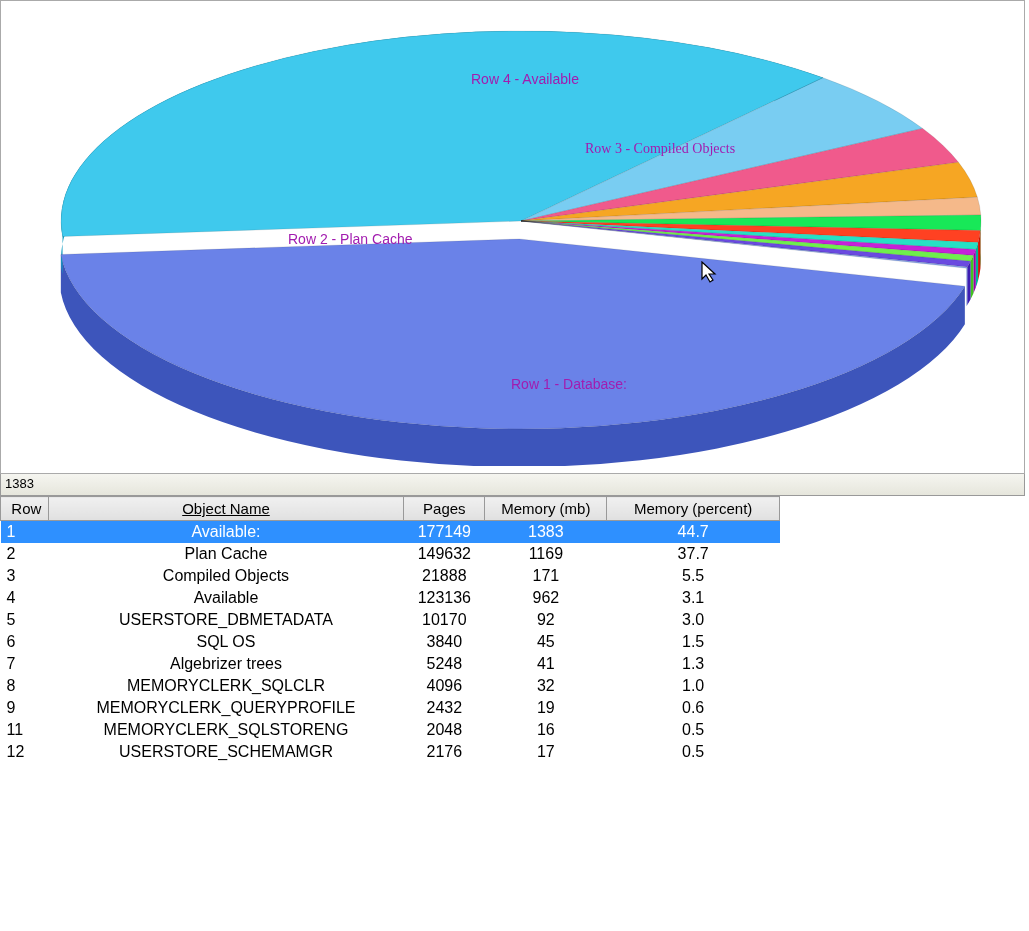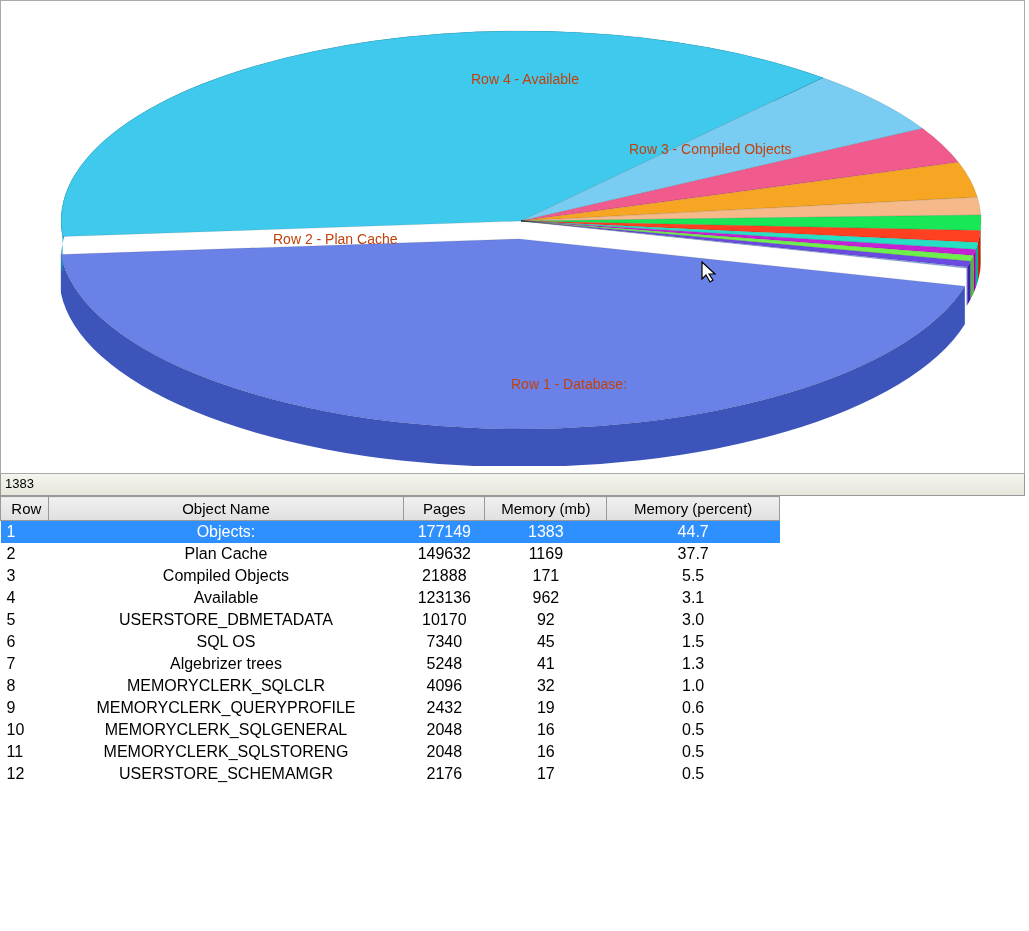--- a/index.html
+++ b/index.html
@@ -23,21 +23,21 @@
   .pie-wrap {
     position: absolute;
     left: 40px;
     top: 5px;
     width: 950px;
     height: 460px;
   }
   .pie-label {
     position: absolute;
     font-size: 14px;
-    color: #c2410c;
+    color: #a21caf;
     white-space: nowrap;
   }
   .cursor-icon {
     position: absolute;
     left: 700px;
     top: 260px;
     pointer-events: none;
   }
   .value-bar {
     width: 1025px;
@@ -100,43 +100,43 @@
           <path d="M 480 215 L 936.3727626046599 191.18668562278245 A 460 190 0 0 1 939.7730177682365 209.03195577515595 Z" fill="#f5b98a" stroke="rgba(0,0,0,0.1)"></path>
           <path d="M 480 215 L 939.7730177682365 209.03195577515595 A 460 190 0 0 1 939.419000038768 224.5464204541566 Z" fill="#18e858" stroke="rgba(0,0,0,0.1)"></path>
           <path d="M 480 215 L 939.419000038768 224.5464204541566 A 460 190 0 0 1 937.0612028392038 236.44271312596183 Z" fill="#ff4122" stroke="rgba(0,0,0,0.1)"></path>
           <path d="M 480 215 L 937.0612028392038 236.44271312596183 A 460 190 0 0 1 934.7798025794403 243.5428619329442 Z" fill="#27e0c4" stroke="rgba(0,0,0,0.1)"></path>
           <path d="M 480 215 L 934.7798025794403 243.5428619329442 A 460 190 0 0 1 932.3847942978515 249.42909508915642 Z" fill="#c522d8" stroke="rgba(0,0,0,0.1)"></path>
           <path d="M 480 215 L 932.3847942978515 249.42909508915642 A 460 190 0 0 1 929.5433368413688 255.28135088519068 Z" fill="#6fef4d" stroke="rgba(0,0,0,0.1)"></path>
           <path d="M 480 215 L 929.5433368413688 255.28135088519068 A 460 190 0 0 1 926.2582343854485 261.0938538511277 Z" fill="#6a4ae0" stroke="rgba(0,0,0,0.1)"></path>
           <path d="M 480 215 L 926.2582343854485 261.0938538511277 A 460 190 0 0 1 925.5482541191702 262.2510785613226 Z" fill="#8aa8f0" stroke="rgba(0,0,0,0.1)"></path>
         </g>
       </svg>
-  <div class="pie-label" style="left: 470px; top: 370px;">Row 1 - Database:</div><div class="pie-label" style="left: 232px; top: 225px; text-align: right;">Row 2 - Plan Cache</div><div class="pie-label" style="left: 588px; top: 135px;">Row 3 - Compiled Objects</div><div class="pie-label" style="left: 430px; top: 65px;">Row 4 - Available</div></div>
+  <div class="pie-label" style="left: 470px; top: 370px;">Row 1 - Database:</div><div class="pie-label" style="left: 247px; top: 225px; text-align: right;">Row 2 - Plan Cache</div><div class="pie-label" style="left: 544px; top: 135px; font-family: Liberation Serif, serif;">Row 3 - Compiled Objects</div><div class="pie-label" style="left: 430px; top: 65px;">Row 4 - Available</div></div>
   <svg class="cursor-icon" width="20" height="22">
     <path d="M1 1 L1 18 L5 14 L9 21 L12 19 L8 13 L14 13 Z" fill="#fff" stroke="#000" stroke-width="1.2"></path>
   </svg>
 </div>
 
 <div class="value-bar">1383</div>
 
 <div class="table-wrap">
   <table id="data-table">
       <thead>
         <tr>
           <th style="width: 40px; padding-left: 10px;">Row</th>
-          <th style="width: 350px;">Object Name</th>
+          <th style="width: 350px; text-decoration: underline;">Object Name</th>
           <th style="width: 80px;">Pages</th>
           <th style="width: 120px;">Memory (mb)</th>
           <th style="width: 170px;">Memory (percent)</th>
         </tr>
       </thead>
       <tbody>
         <tr class="selected">
           <td class="rownum">1</td>
-          <td>Objects:</td>
+          <td>Available:</td>
           <td>177149</td>
           <td>1383</td>
           <td>44.7</td>
         </tr>
         <tr>
           <td class="rownum">2</td>
           <td>Plan Cache</td>
           <td>149632</td>
           <td>1169</td>
           <td>37.7</td>
@@ -158,21 +158,21 @@
         <tr>
           <td class="rownum">5</td>
           <td>USERSTORE_DBMETADATA</td>
           <td>10170</td>
           <td>92</td>
           <td>3.0</td>
         </tr>
         <tr>
           <td class="rownum">6</td>
           <td>SQL OS</td>
-          <td>7340</td>
+          <td>3840</td>
           <td>45</td>
           <td>1.5</td>
         </tr>
         <tr>
           <td class="rownum">7</td>
           <td>Algebrizer trees</td>
           <td>5248</td>
           <td>41</td>
           <td>1.3</td>
         </tr>
@@ -184,27 +184,20 @@
           <td>1.0</td>
         </tr>
         <tr>
           <td class="rownum">9</td>
           <td>MEMORYCLERK_QUERYPROFILE</td>
           <td>2432</td>
           <td>19</td>
           <td>0.6</td>
         </tr>
         <tr>
-          <td class="rownum">10</td>
-          <td>MEMORYCLERK_SQLGENERAL</td>
-          <td>2048</td>
-          <td>16</td>
-          <td>0.5</td>
-        </tr>
-        <tr>
           <td class="rownum">11</td>
           <td>MEMORYCLERK_SQLSTORENG</td>
           <td>2048</td>
           <td>16</td>
           <td>0.5</td>
         </tr>
         <tr>
           <td class="rownum">12</td>
           <td>USERSTORE_SCHEMAMGR</td>
           <td>2176</td>

